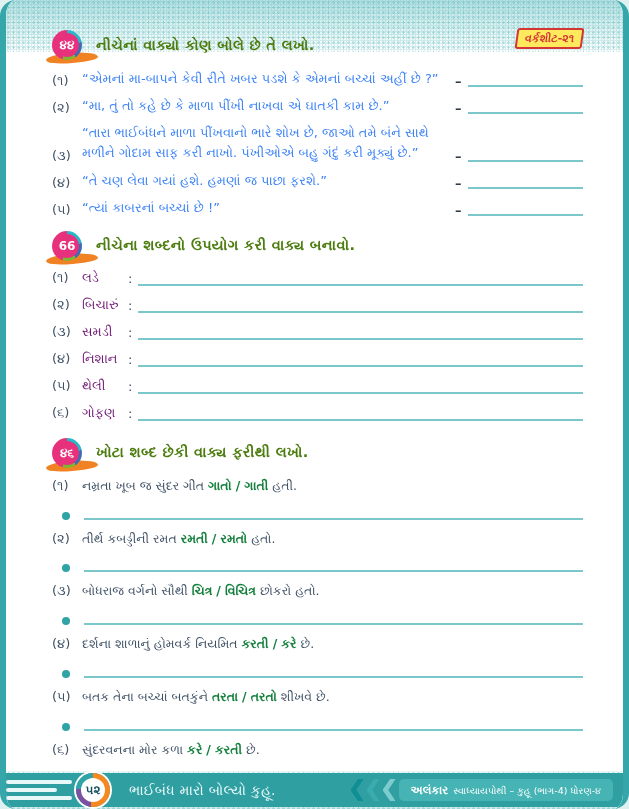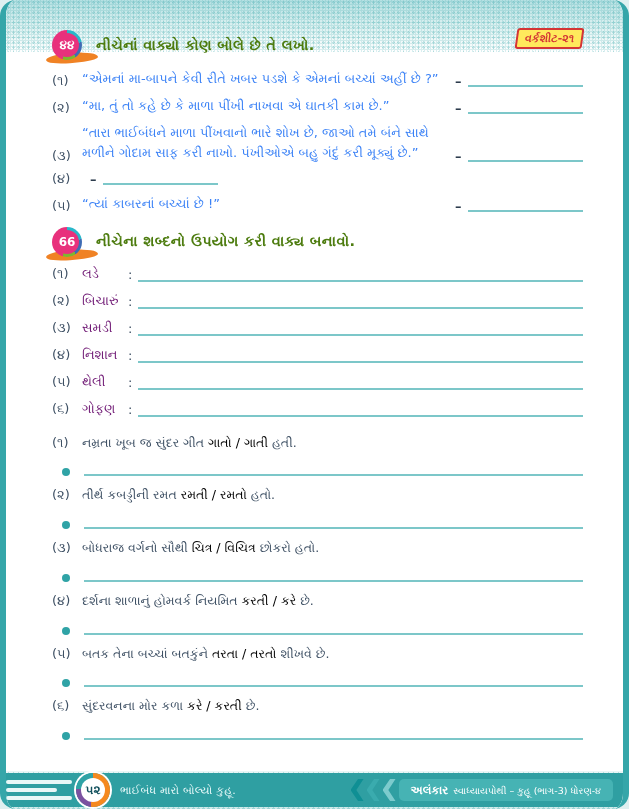--- a/index.html
+++ b/index.html
@@ -65,21 +65,21 @@
   .w-row{ display:flex; align-items:flex-end; margin-bottom:11px; }
   .word{ flex:0 0 46px; font-size:13px; color:#701a75; }
   .colon{ flex:0 0 auto; font-size:13px; color:#3e5064; margin-right:6px; }
   .w-row .ans-line{ flex:1 1 auto; height:12px; }
 
   
   .s3-item{ margin-bottom:6px; }
   .s3-sentence{ display:flex; align-items:baseline; }
   .sentence{ font-size:12.5px; color:#3e5064; line-height:1.5; }
   .sentence span, .sentence b{ margin-right:4px; }
-  .sentence b{ font-weight:normal; color:#000000; }
+  .sentence b{ font-weight:bold; color:#15803d; }
   .s3-answer{ display:flex; align-items:flex-end; margin:16px 0 10px 2px; }
   .bullet{ width:8px; height:8px; border-radius:50%; background:#2fa3a6; margin:0 14px 0 8px; flex:0 0 auto; }
   .s3-answer .ans-line{ flex:1 1 auto; height:8px; }
 
   .spacer-sec{ height:6px; }
 
   
   .footer{
     position:absolute; left:0; right:0; bottom:0; height:38px;
     background:
@@ -98,21 +98,21 @@
     position:relative; width:34px; height:34px; border-radius:50%; flex:0 0 auto;
     background:conic-gradient(#f5891f 0 52%, #7b52a0 52% 76%, #2fa3a6 76% 100%);
     display:flex; align-items:center; justify-content:center;
     box-shadow:0 0 0 2px #ffffff;
   }
   .page-badge-inner{
     width:24px; height:24px; border-radius:50%; background:#ffffff;
     color:#14525e; font-weight:bold; font-size:12px;
     display:flex; align-items:center; justify-content:center;
   }
-  .lesson-title{ color:#eafafa; font-size:11px; margin-left:10px; letter-spacing:.2px; }
+  .lesson-title{ color:#eafafa; font-size:14px; margin-left:19px; letter-spacing:.2px; }
   .footer-right{ margin-left:auto; display:flex; align-items:center; padding-right:10px; }
   .chev{ width:13px; height:22px; margin-right:3px;
     clip-path:polygon(100% 0, 45% 50%, 100% 100%, 58% 100%, 0 50%, 58% 0); }
   .chev1{ background:#0f8f94; }
   .chev2{ background:#3aabae; }
   .chev3{ background:#7ccbcd; }
   .book-box{
     background:#46b3b4; border-radius:5px; padding:4px 12px;
     color:#ffffff; font-size:9.5px; display:flex; align-items:baseline; white-space:nowrap;
   }
@@ -156,20 +156,21 @@
     <div class="q-row">
       <span class="num">(૩)</span>
       <span class="q-text">“તારા ભાઈબંધને માળા પીંખવાનો ભારે શોખ છે, જાઓ તમે બંને સાથે મળીને ગોદામ સાફ કરી નાખો. પંખીઓએ બહુ ગંદું કરી મૂક્યું છે.”</span>
       <span class="ans">
           <span class="dash">–</span>
           <span class="ans-line"></span>
         </span>
     </div>
     <div class="q-row">
       <span class="num">(૪)</span>
+      <span class="q-text">“તે ચણ લેવા ગયાં હશે. હમણાં જ પાછા ફરશે.”</span>
       <span class="ans">
           <span class="dash">–</span>
           <span class="ans-line"></span>
         </span>
     </div>
     <div class="q-row">
       <span class="num">(૫)</span>
       <span class="q-text">“ત્યાં કાબરનાં બચ્ચાં છે !”</span>
       <span class="ans">
           <span class="dash">–</span>
@@ -221,20 +222,29 @@
     </div>
     <div class="w-row">
       <span class="num">(૬)</span>
       <span class="word">ગોફણ</span>
       <span class="colon">:</span>
       <span class="ans-line"></span>
     </div>
 
     <div class="spacer-sec"></div>
 
+    <div class="sec-header">
+      <span class="badge-wrap">
+        <span class="swoosh"></span>
+        <span class="badge">
+          <span class="badge-inner">૪૬</span>
+        </span>
+      </span>
+      <span class="sec-title">ખોટા શબ્દ છેકી વાક્ય ફરીથી લખો.</span>
+    </div>
 
     <div class="s3-item">
       <div class="s3-sentence">
         <span class="num">(૧)</span>
         <span class="sentence"><span>નમ્રતા ખૂબ જ સુંદર ગીત</span><b>ગાતો</b><b>/</b><b>ગાતી</b><span>હતી.</span></span>
       </div>
       <div class="s3-answer">
         <span class="bullet"></span>
         <span class="ans-line"></span>
       </div>
@@ -307,18 +317,18 @@
       <span class="page-badge">
         <span class="page-badge-inner">૫૨</span>
       </span>
       <span class="lesson-title">ભાઈબંધ મારો બોલ્યો કુહૂ.</span>
       <span class="footer-right">
         <span class="chev chev1"></span>
         <span class="chev chev2"></span>
         <span class="chev chev3"></span>
         <span class="book-box">
           <span class="book-bold">અલંકાર</span>
-          <span>સ્વાધ્યાયપોથી – કુહૂ (ભાગ-3) ધોરણ-૪</span>
+          <span>સ્વાધ્યાયપોથી – કુહૂ (ભાગ-4) ધોરણ-૪</span>
         </span>
       </span>
     </div>
   </div>
 </div>
 
 </body></html>

